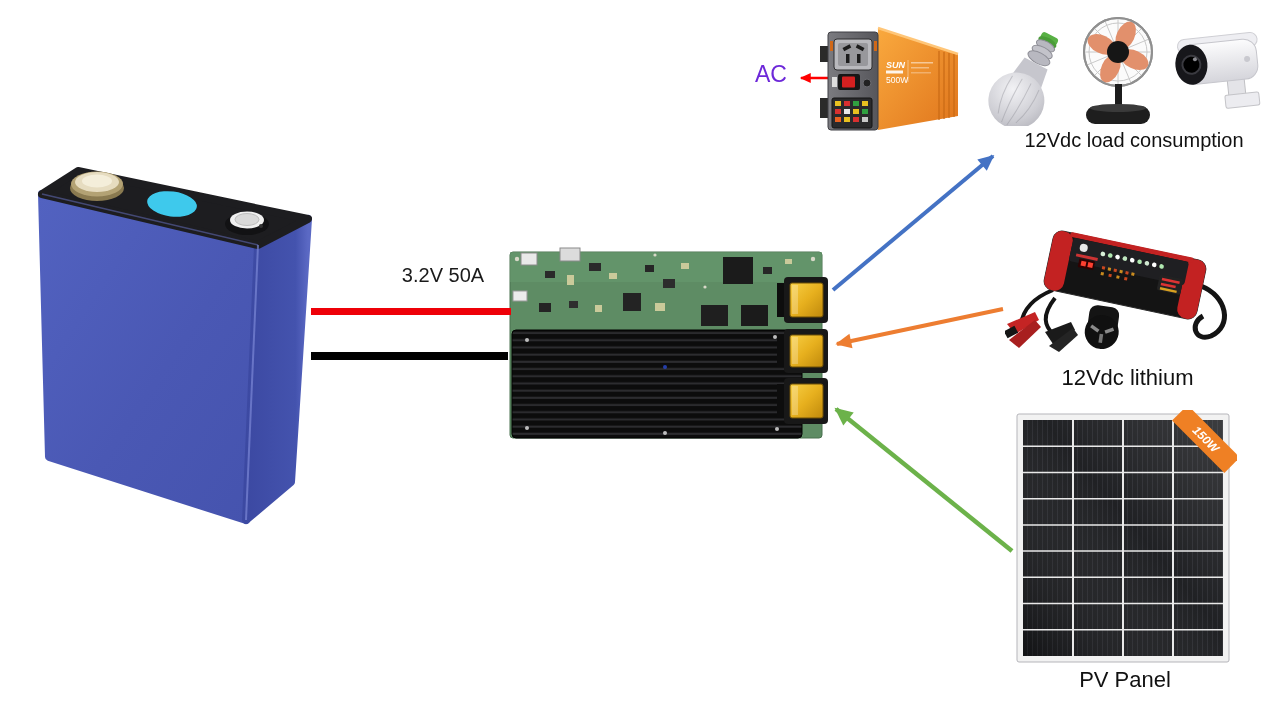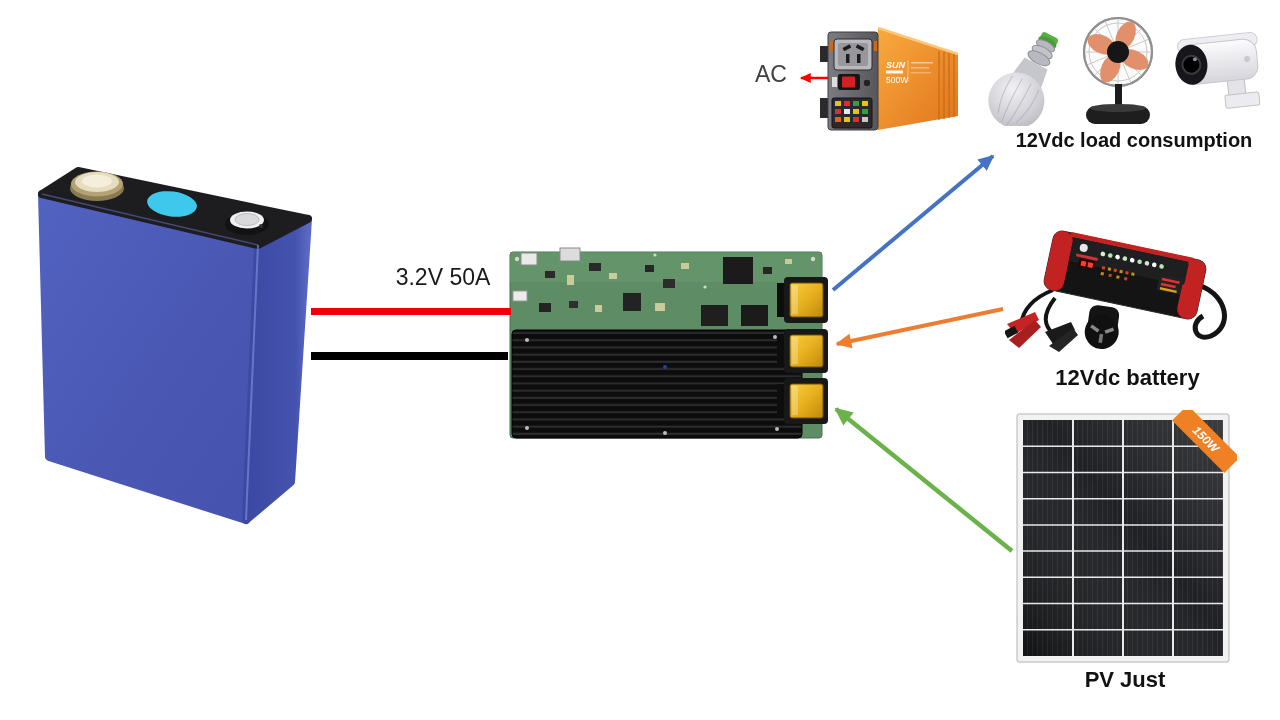--- a/index.html
+++ b/index.html
@@ -1,25 +1,25 @@
 <!DOCTYPE html>
 <html><head>
 <meta charset="utf-8">
 <style>
   html,body{margin:0;padding:0;background:#fff;}
   #canvas{
     position:relative;width:1280px;height:720px;background:#ffffff;
     font-family:"Liberation Sans",sans-serif;overflow:hidden;
   }
   .abs{position:absolute;}
-  .lbl{position:absolute;color:#111;font-weight:bold;text-align:center;white-space:nowrap;}
+  .lbl{position:absolute;color:#111;font-weight:normal;text-align:center;white-space:nowrap;}
   .lbl-battery{left:35px;top:545px;width:312px;font-size:23px;}
-  .lbl-wire{left:368px;top:264px;width:150px;font-size:23px;font-weight:normal;color:#1a1a1a;}
+  .lbl-wire{left:368px;top:264px;width:150px;font-size:20px;font-weight:normal;color:#1a1a1a;}
   .lbl-dcdc{left:577px;top:447px;width:240px;font-size:22px;line-height:31px;text-align:left;}
-  .lbl-ac{left:748px;top:61px;width:46px;font-size:23px;font-weight:normal;color:#404040;}
+  .lbl-ac{left:748px;top:61px;width:46px;font-size:23px;font-weight:normal;color:#6d28d9;}
   .lbl-load{left:998px;top:129px;width:272px;font-size:20px;}
   .lbl-charger{left:1020px;top:365px;width:215px;font-size:22px;}
   .lbl-pv{left:1020px;top:667px;width:210px;font-size:22px;}
   svg{display:block;}
 </style>
 </head>
 <body>
 
 <div id="canvas">
 
@@ -356,21 +356,21 @@
           <rect x="0" y="2" width="3" height="3" fill="#e85020"></rect>
       </g>
       <g>
         <rect x="34" y="-8" width="24" height="16" rx="2" fill="#222"></rect>
         <rect x="37" y="-5" width="18" height="2.5" fill="#d33"></rect>
         <rect x="37" y="0" width="15" height="2.5" fill="#d33"></rect>
         <rect x="37" y="4.5" width="17" height="2.5" fill="#d8a020"></rect>
       </g>
     </g>
   </svg>
-  <div class="lbl lbl-charger">12Vdc battery</div>
+  <div class="lbl lbl-charger">12Vdc lithium</div>
 
   <svg class="abs" style="left:1012px;top:410px" width="225" height="258" viewBox="0 0 225 258">
     <defs>
       <pattern id="cellStripes" width="5" height="6" patternUnits="userSpaceOnUse">
         <rect width="5" height="6" fill="#17181b"></rect>
         <rect width="1" height="6" fill="#26272c"></rect>
       </pattern>
       <linearGradient id="pvSheen" x1="0" y1="1" x2="1" y2="0">
         <stop offset="0" stop-color="#000000" stop-opacity="0.25"></stop>
         <stop offset="0.55" stop-color="#ffffff" stop-opacity="0.04"></stop>
@@ -393,15 +393,15 @@
       <line x1="11" y1="141.1" x2="211" y2="141.1" stroke-width="1.5"></line>
       <line x1="11" y1="167.3" x2="211" y2="167.3" stroke-width="1.5"></line>
       <line x1="11" y1="193.6" x2="211" y2="193.6" stroke-width="1.5"></line>
       <line x1="11" y1="219.8" x2="211" y2="219.8" stroke-width="1.5"></line>
     </g>
     <g transform="translate(194,29) rotate(45)">
       <rect x="-37" y="-11" width="74" height="22" fill="#ef8024"></rect>
       <text x="0" y="4.5" font-size="12" font-weight="bold" font-style="italic" fill="#ffffff" text-anchor="middle">150W</text>
     </g>
   </svg>
-  <div class="lbl lbl-pv">PV Just</div>
+  <div class="lbl lbl-pv">PV Panel</div>
 
 </div>
 
 </body></html>

